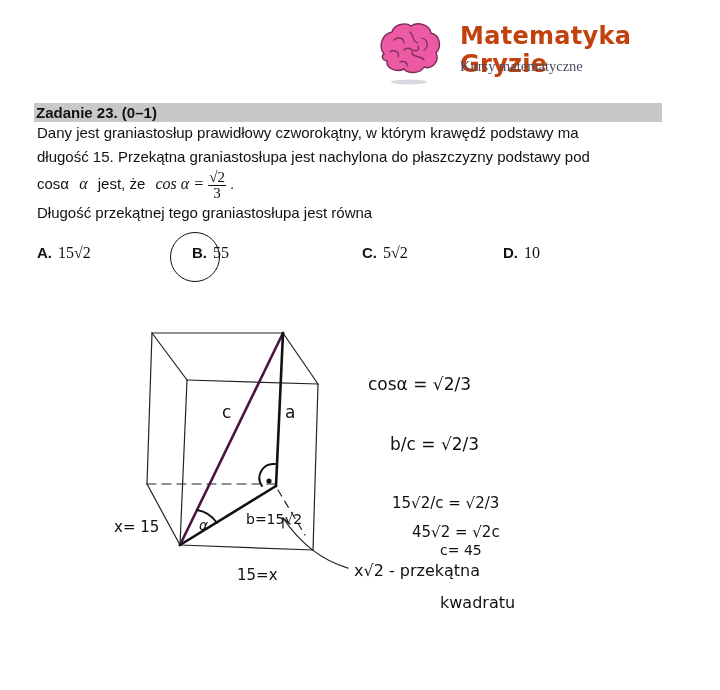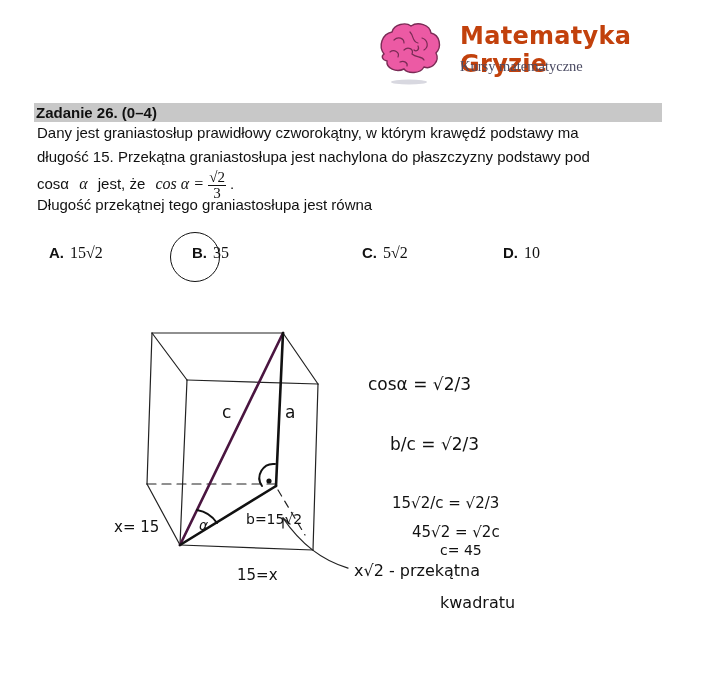--- a/index.html
+++ b/index.html
@@ -28,43 +28,43 @@
 <div class="logo">
   <svg class="brain" viewBox="0 0 70 70">
     <ellipse cx="35" cy="66" rx="18" ry="2.5" fill="#d8d8e0"></ellipse>
     <path d="M10 38 C4 30 8 18 18 16 C20 8 32 6 37 10 C44 5 56 9 57 17 C66 19 68 31 62 37 C66 45 58 54 50 51 C46 58 34 58 30 53 C22 57 12 52 13 45 C8 44 7 40 10 38 Z" fill="#ec5aa4" stroke="#7a2b55" stroke-width="1.4"></path>
     <path d="M20 24 C24 20 30 22 30 27 M36 16 C40 20 38 26 44 27 M48 22 C54 24 55 31 50 34 M16 36 C20 33 26 36 24 41 M30 34 C34 30 40 33 38 38 C42 42 48 40 50 44 M26 46 C30 44 34 47 33 50 M44 30 C46 34 42 36 40 34" fill="none" stroke="#7a2b55" stroke-width="1.2" stroke-linecap="round"></path>
   </svg>
   <div class="brand-title">Matematyka Gryzie</div>
   <div class="brand-sub">Kursy matematyczne</div>
 </div>
 
-<div class="task-header">Zadanie 26. (0–4)</div>
+<div class="task-header">Zadanie 23. (0–1)</div>
 
 <div class="line" style="top:124px;">Dany jest graniastosłup prawidłowy czworokątny, w którym krawędź podstawy ma</div>
 <div class="line" style="top:148px;">długość  15. Przekątna graniastosłupa jest nachylona do płaszczyzny podstawy pod</div>
 <div class="line" style="top:170px;">
   <span>cosα</span>
   <span class="math" style="font-style:italic; margin:0 6px;">α</span>
   <span>jest, że</span>
   <span class="math" style="margin-left:6px;font-style:italic;">cos α =</span>
   <span class="frac">
     <span class="num">√2</span>
     <span class="den">3</span>
   </span>
   <span>.</span>
 </div>
-<div class="line" style="top:196px;">Długość przekątnej tego graniastosłupa jest równa</div>
+<div class="line" style="top:204px;">Długość przekątnej tego graniastosłupa jest równa</div>
 
 <div class="answers">
-  <div class="ans" style="left:12px;">
+  <div class="ans" style="left:0;">
     <span class="letter">A.</span><span class="val">15√2</span>
   </div>
   <div class="ans" style="left:155px;">
-    <span class="letter">B.</span><span class="val">35</span>
+    <span class="letter">B.</span><span class="val">55</span>
   </div>
   <div class="ans" style="left:325px;">
     <span class="letter">C.</span><span class="val">5√2</span>
   </div>
   <div class="ans" style="left:466px;">
     <span class="letter">D.</span><span class="val">10</span>
   </div>
 </div>
 <div class="circle"></div>
 

